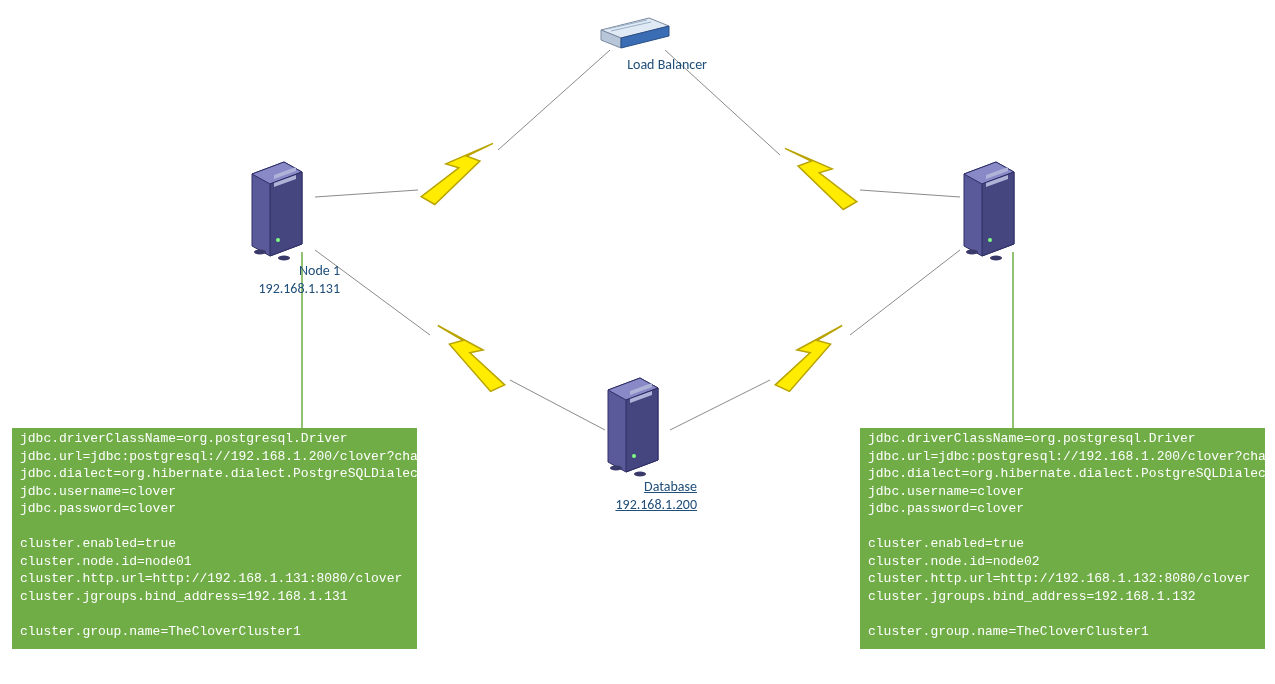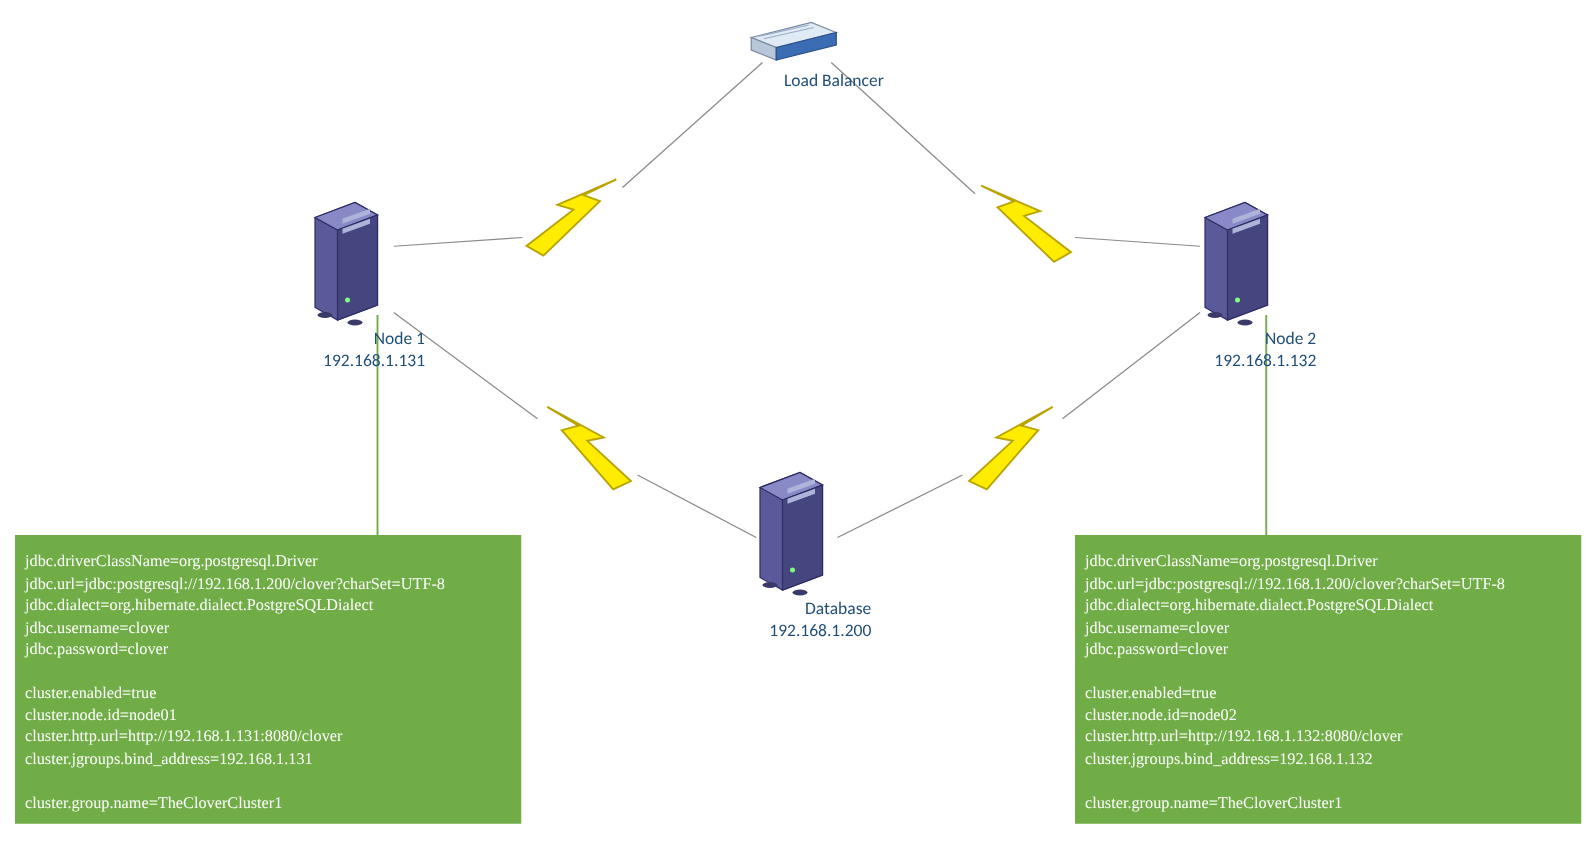--- a/index.html
+++ b/index.html
@@ -29,23 +29,23 @@
     text-align: right;
     line-height: 1.3;
     white-space: nowrap;
   }
   .config-box {
     position: absolute;
     background: #70ad47;
     color: #ffffff;
     font-size: 13px;
     line-height: 1.35;
-    padding: 12px 8px 8px 8px;
+    padding: 2px 8px 8px 8px;
     white-space: pre;
-    font-family: Liberation Serif, serif;
+    font-family: Liberation Mono, monospace;
     box-sizing: border-box;
   }
   .icon {
     position: absolute;
   }
 </style>
 </head>
 <body>
 <div class="stage">
 
@@ -118,38 +118,34 @@
     <polygon points="8,22 40,10 58,20 58,92 26,104 8,94" fill="#5a5a9a" stroke="#2f2f66"></polygon>
     <polygon points="8,22 40,10 58,20 26,32" fill="#8989c8" stroke="#2f2f66"></polygon>
     <polygon points="26,32 58,20 58,92 26,104" fill="#45457f" stroke="#2f2f66"></polygon>
     <rect x="30" y="34" width="22" height="4" fill="#aeb4d8" transform="skewY(-20)"></rect>
     <rect x="30" y="42" width="22" height="4" fill="#aeb4d8" transform="skewY(-20)"></rect>
     <circle cx="34" cy="88" r="2" fill="#7fff7f"></circle>
     <ellipse cx="16" cy="100" rx="6" ry="2.4" fill="#3a3a6a"></ellipse>
     <ellipse cx="40" cy="106" rx="6" ry="2.4" fill="#3a3a6a"></ellipse>
   </svg>
 </div>
-<div class="label" style="left:933px; top:262px; width:120px;">
-  <span>Node 2</span><br>
-  <span>192.168.1.132</span>
-</div>
 
 <div class="icon" style="left:600px; top:368px;">
   <svg width="76" height="110" viewBox="0 0 76 110">
     <polygon points="8,22 40,10 58,20 58,92 26,104 8,94" fill="#5a5a9a" stroke="#2f2f66"></polygon>
     <polygon points="8,22 40,10 58,20 26,32" fill="#8989c8" stroke="#2f2f66"></polygon>
     <polygon points="26,32 58,20 58,92 26,104" fill="#45457f" stroke="#2f2f66"></polygon>
     <rect x="30" y="34" width="22" height="4" fill="#aeb4d8" transform="skewY(-20)"></rect>
     <rect x="30" y="42" width="22" height="4" fill="#aeb4d8" transform="skewY(-20)"></rect>
     <circle cx="34" cy="88" r="2" fill="#7fff7f"></circle>
     <ellipse cx="16" cy="100" rx="6" ry="2.4" fill="#3a3a6a"></ellipse>
     <ellipse cx="40" cy="106" rx="6" ry="2.4" fill="#3a3a6a"></ellipse>
   </svg>
 </div>
-<div class="label" style="left:577px; top:478px; width:120px;">
+<div class="label" style="left:577px; top:478px; width:120px;text-decoration:underline;">
   <span>Database</span><br>
   <span>192.168.1.200</span>
 </div>
 
 <div class="config-box" style="left:12px; top:428px; width:405px;">jdbc.driverClassName=org.postgresql.Driver
 jdbc.url=jdbc:postgresql://192.168.1.200/clover?charSet=UTF-8
 jdbc.dialect=org.hibernate.dialect.PostgreSQLDialect
 jdbc.username=clover
 jdbc.password=clover
 

